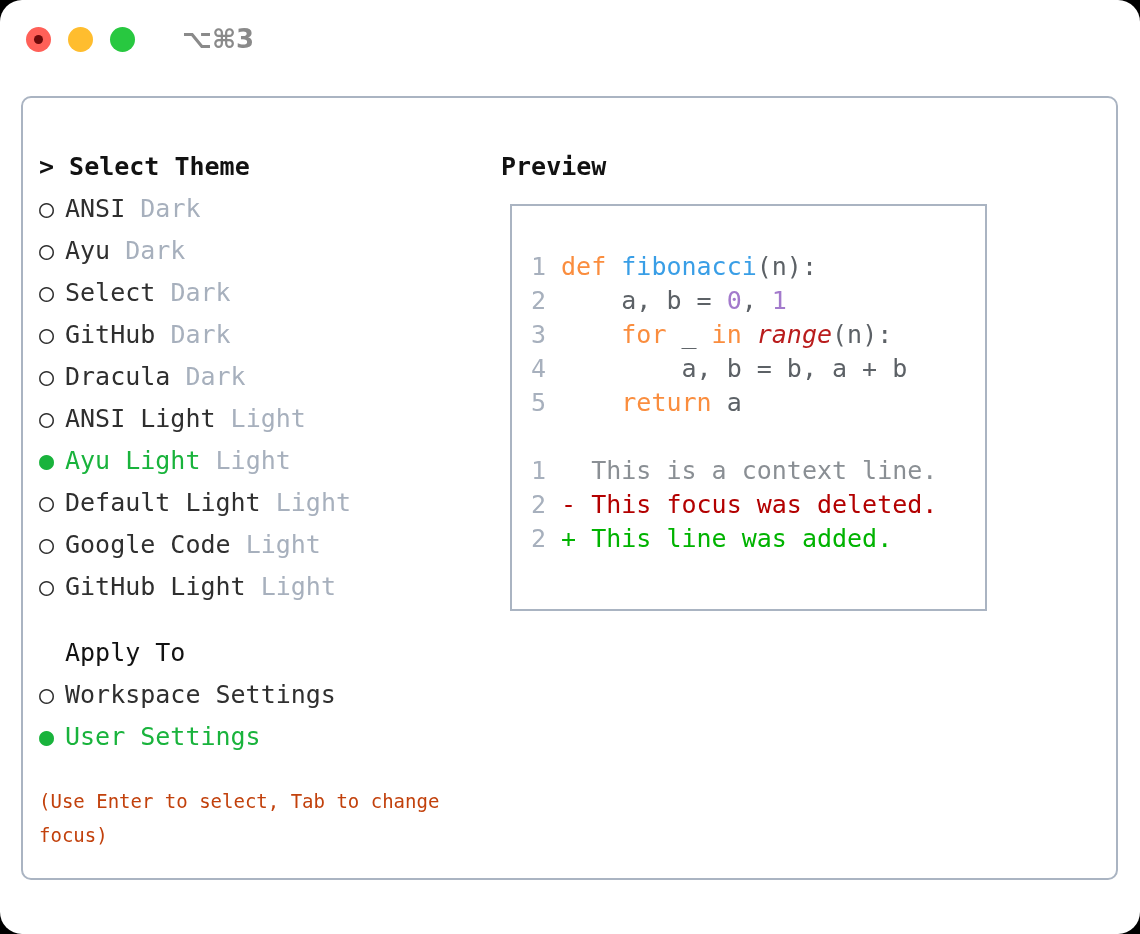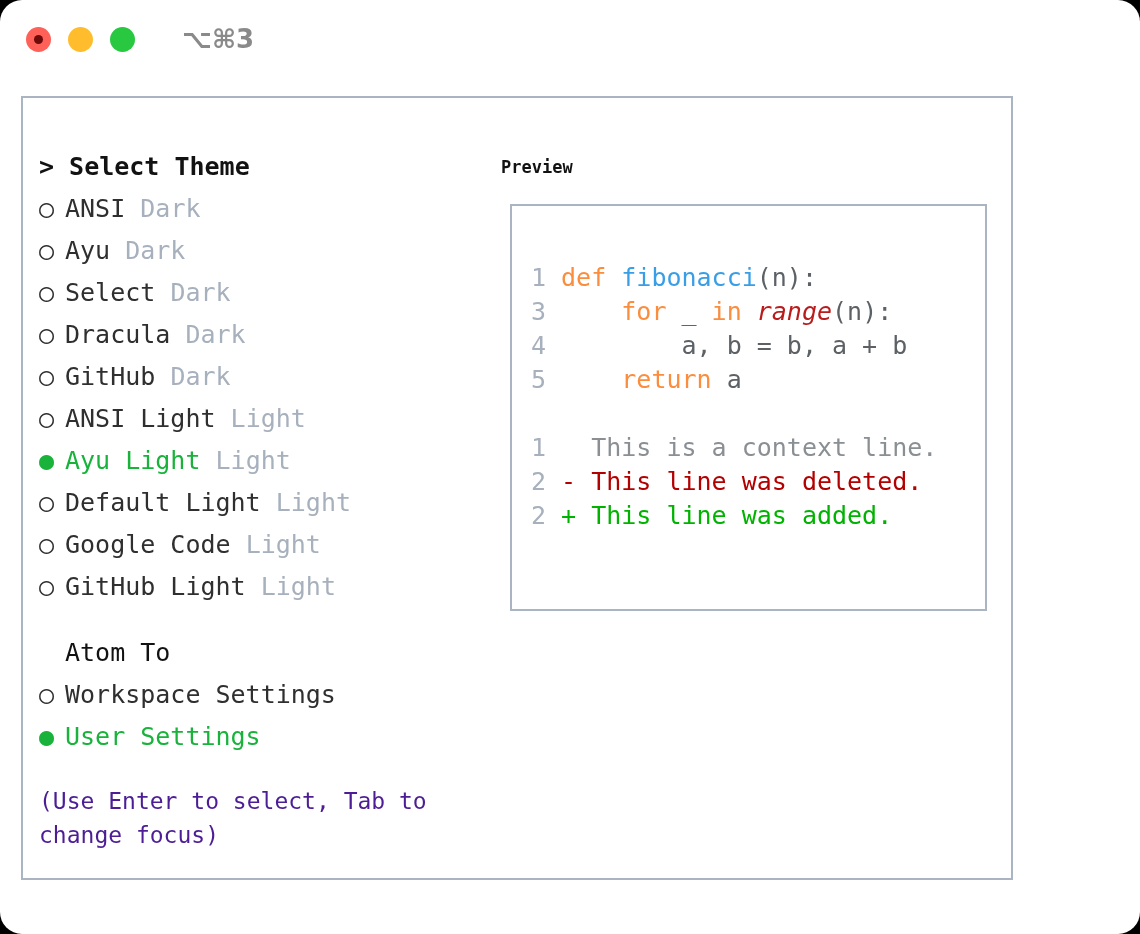--- a/index.html
+++ b/index.html
@@ -66,24 +66,24 @@
     color: #8a8a8a;
     letter-spacing: 0px;
     font-family: "DejaVu Sans", "Liberation Sans", sans-serif;
   }
 
   
   .panel {
     position: absolute;
     left: 21px;
     top: 96px;
-    width: 992px;
+    width: 1097px;
     height: 784px;
     border: 2px solid #aab4c2;
-    border-radius: 0;
+    border-radius: 10px;
     box-sizing: border-box;
     background: #ffffff;
   }
 
   .panel-inner {
     position: absolute;
     left: 0; top: 0;
     width: 100%;
     height: 100%;
   }
@@ -127,54 +127,54 @@
     color: #121212;
     white-space: pre;
     display: block;
   }
   .section-head .marker { display: inline-block; width: 26px; }
 
   .spacer-32 { height: 32px; }
   .spacer-30 { height: 30px; }
 
   .hint {
-    font-size: 23px;
-    line-height: 34px;
-    color: #4c1d95;
+    font-size: 19px;
+    line-height: 34px;
+    color: #c2410c;
     white-space: pre-wrap;
     width: 410px;
   }
 
   
   .right-col {
     position: absolute;
     left: 478px;
     top: 52px;
     width: 500px;
   }
   .preview-title {
-    font-size: 17px;
+    font-size: 25px;
     font-weight: bold;
     color: #121212;
     line-height: 34px;
   }
   .code-box {
     position: absolute;
     left: 9px;
     top: 54px;
     width: 477px;
     height: 407px;
     border: 2px solid #aab4c2;
     box-sizing: border-box;
     background: #ffffff;
   }
   .code-inner {
     position: absolute;
     left: 12px;
-    top: 55px;
+    top: 44px;
     right: 6px;
   }
   .cline {
     font-size: 25px;
     line-height: 34px;
     white-space: pre;
     color: #5c6166;
   }
   .gutter {
     display: inline-block;
@@ -217,61 +217,62 @@
     <div class="panel-inner">
 
       <div class="left-col">
 
         <div class="list-title">&gt; Select Theme</div>
 
         <div>
           <div class="opt"><span class="marker">○</span><span>ANSI</span> <span class="variant">Dark</span></div>
           <div class="opt"><span class="marker">○</span><span>Ayu</span> <span class="variant">Dark</span></div>
           <div class="opt"><span class="marker">○</span><span>Select</span> <span class="variant">Dark</span></div>
+          <div class="opt"><span class="marker">○</span><span>GitHub</span> <span class="variant">Dark</span></div>
           <div class="opt"><span class="marker">○</span><span>Dracula</span> <span class="variant">Dark</span></div>
-          <div class="opt"><span class="marker">○</span><span>GitHub</span> <span class="variant">Dark</span></div>
           <div class="opt"><span class="marker">○</span><span>ANSI Light</span> <span class="variant">Light</span></div>
           <div class="opt selected"><span class="marker">●</span><span>Ayu Light</span> <span class="variant">Light</span></div>
           <div class="opt"><span class="marker">○</span><span>Default Light</span> <span class="variant">Light</span></div>
           <div class="opt"><span class="marker">○</span><span>Google Code</span> <span class="variant">Light</span></div>
           <div class="opt"><span class="marker">○</span><span>GitHub Light</span> <span class="variant">Light</span></div>
         </div>
 
         <div class="spacer-32"></div>
 
-        <div class="section-head"><span class="marker"></span><span>Atom To</span></div>
+        <div class="section-head"><span class="marker"></span><span>Apply To</span></div>
 
         <div>
           <div class="opt"><span class="marker">○</span><span>Workspace Settings</span></div>
           <div class="opt selected"><span class="marker">●</span><span>User Settings</span></div>
         </div>
 
         <div class="spacer-30"></div>
 
         <div class="hint">(Use Enter to select, Tab to change focus)</div>
       </div>
 
       <div class="right-col">
         <div class="preview-title">Preview</div>
 
         <div class="code-box">
           <div class="code-inner">
 
             <div>
               <div class="cline"><span class="gutter">1</span> <span class="tok-kw">def </span><span class="tok-fn">fibonacci</span><span class="tok-punc">(n):</span></div>
+              <div class="cline"><span class="gutter">2</span> <span class="tok-var">    a, b = </span><span class="tok-num">0</span><span class="tok-var">, </span><span class="tok-num">1</span></div>
               <div class="cline"><span class="gutter">3</span> <span class="tok-var">    </span><span class="tok-kw">for</span><span class="tok-var"> _ </span><span class="tok-kw">in</span><span class="tok-var"> </span><span class="tok-call">range</span><span class="tok-punc">(n):</span></div>
               <div class="cline"><span class="gutter">4</span> <span class="tok-var">        a, b = b, a + b</span></div>
               <div class="cline"><span class="gutter">5</span> <span class="tok-var">    </span><span class="tok-kw">return</span><span class="tok-var"> a</span></div>
             </div>
 
             <div class="blank-line"></div>
 
             <div>
               <div class="cline"><span class="gutter">1</span> <span class="diff-ctx"> </span><span class="diff-ctx"> This is a context line.</span></div>
-              <div class="cline"><span class="gutter">2</span> <span class="diff-del">-</span><span class="diff-del"> This line was deleted.</span></div>
+              <div class="cline"><span class="gutter">2</span> <span class="diff-del">-</span><span class="diff-del"> This focus was deleted.</span></div>
               <div class="cline"><span class="gutter">2</span> <span class="diff-add">+</span><span class="diff-add"> This line was added.</span></div>
             </div>
 
           </div>
         </div>
       </div>
 
     </div>
   </div>
 </div>

